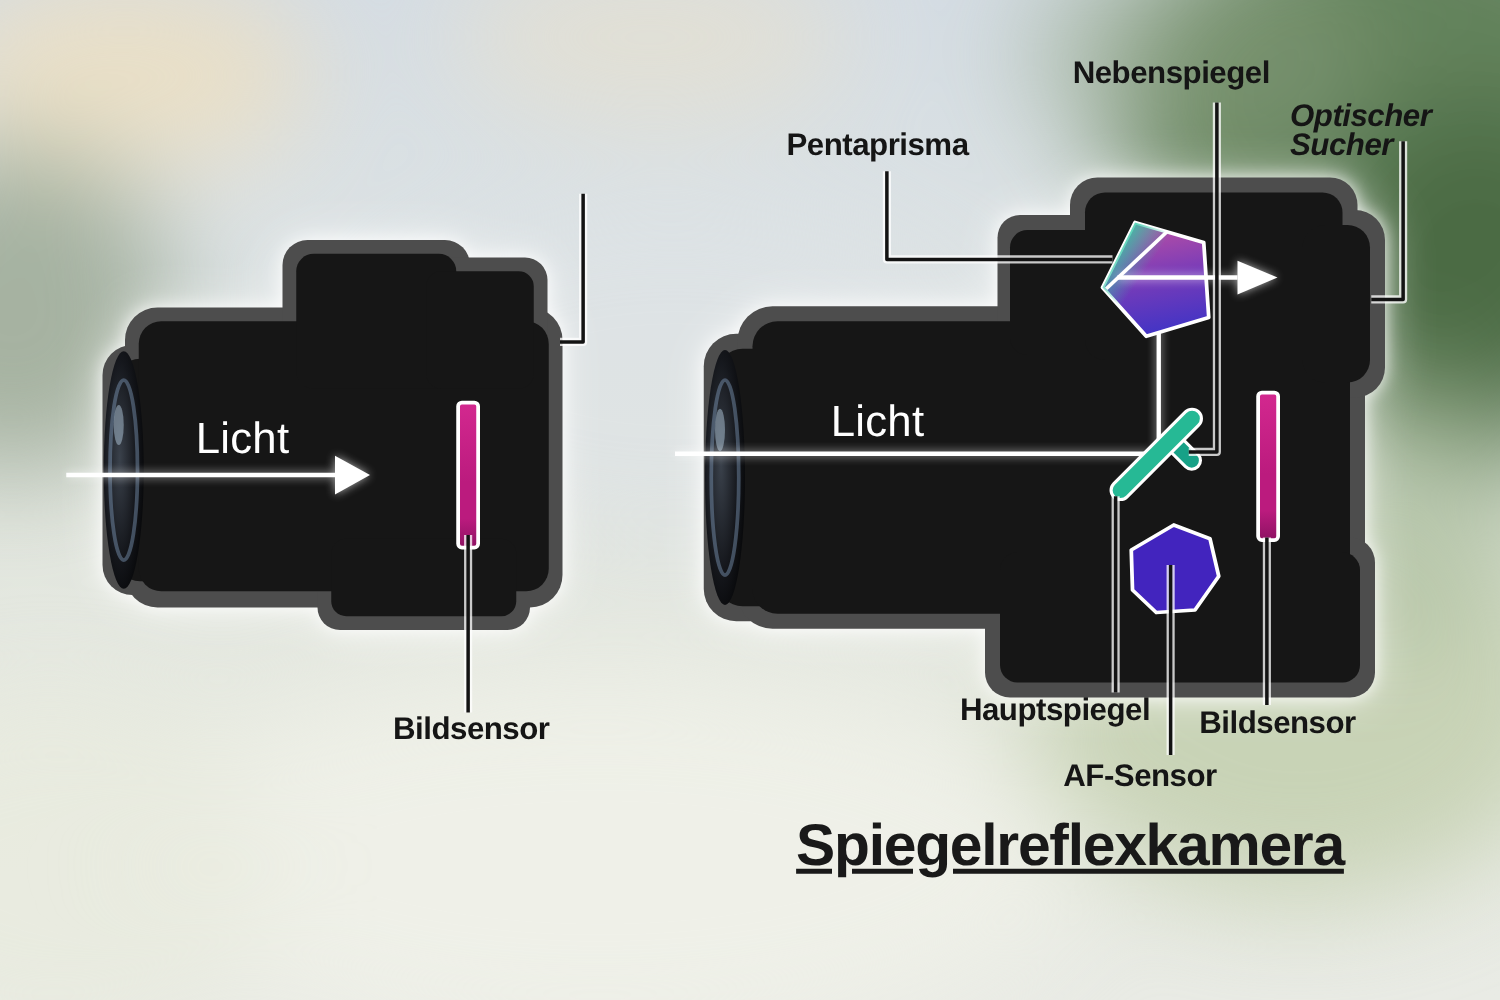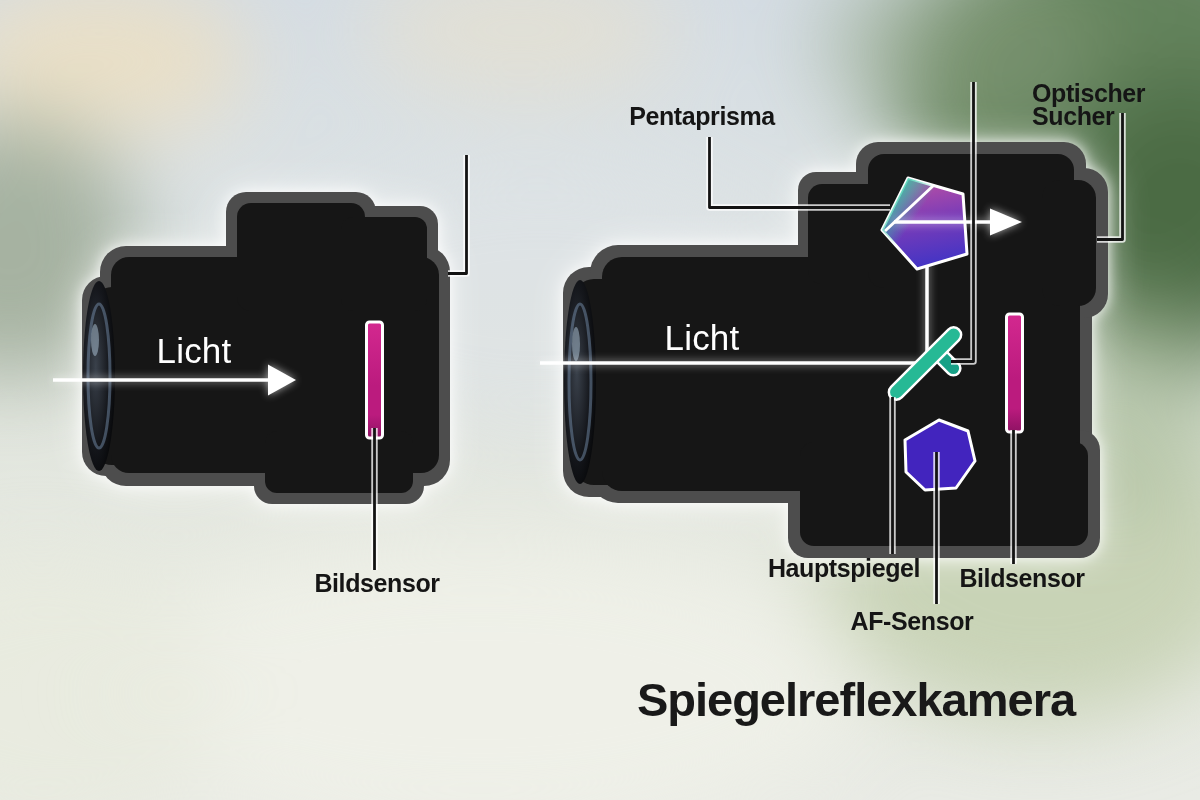--- a/index.html
+++ b/index.html
@@ -19,21 +19,21 @@
   
   #overlay{position:absolute;left:0;top:0;}
   .beam-glow{filter:drop-shadow(0 0 4px rgba(255,255,255,.65));}
   
   .lbl{position:absolute;color:#151515;font-size:25px;font-weight:600;
        letter-spacing:-.4px;white-space:nowrap;line-height:1;}
   .center{transform:translateX(-50%);}
   .licht{color:#ffffff;font-size:35px;font-weight:500;letter-spacing:.2px;}
   .title{position:absolute;color:#191919;font-size:47px;font-weight:600;
          letter-spacing:-1px;white-space:nowrap;line-height:1;transform:translateX(-50%);}
-  .twoline{white-space:pre-line;line-height:23px;}
+  .twoline{white-space:pre-line;line-height:23px;font-style:italic;}
 </style>
 </head>
 <body>
 
 <div id="canvas">
 
   <div id="bg-base"></div>
   <div id="bg-blobs">
     <div class="blob" style="left:10px;top:40px;width:300px;height:160px;background:#ecdfc2;opacity:.85;"></div>
     <div class="blob" style="left:420px;top:20px;width:320px;height:140px;background:#e9e1cb;opacity:.6;"></div>
@@ -163,21 +163,22 @@
       <path d="M892.5,397 V554"></path>
       <path d="M936.5,452 V604"></path>
       <path d="M1013.5,430 V564"></path>
     </g>
   </svg>
 
   <div class="lbl licht center" style="left:194px;top:333px;">Licht</div>
   <div class="lbl center" style="left:377px;top:571px;">Bildsensor</div>
 
   <div class="lbl center" style="left:702px;top:104px;">Pentaprisma</div>
+  <div class="lbl center" style="left:937px;top:46px;">Nebenspiegel</div>
   <div class="lbl twoline" style="left:1032px;top:82px;">Optischer
 Sucher</div>
   <div class="lbl licht center" style="left:702px;top:320px;">Licht</div>
   <div class="lbl center" style="left:844px;top:556px;">Hauptspiegel</div>
   <div class="lbl center" style="left:1022px;top:566px;">Bildsensor</div>
   <div class="lbl center" style="left:912px;top:609px;">AF-Sensor</div>
-  <div class="title" style="left:856px;top:676px;">Spiegelreflexkamera</div>
+  <div class="title" style="left:856px;top:652px;text-decoration:underline;">Spiegelreflexkamera</div>
 
 </div>
 
 </body></html>

